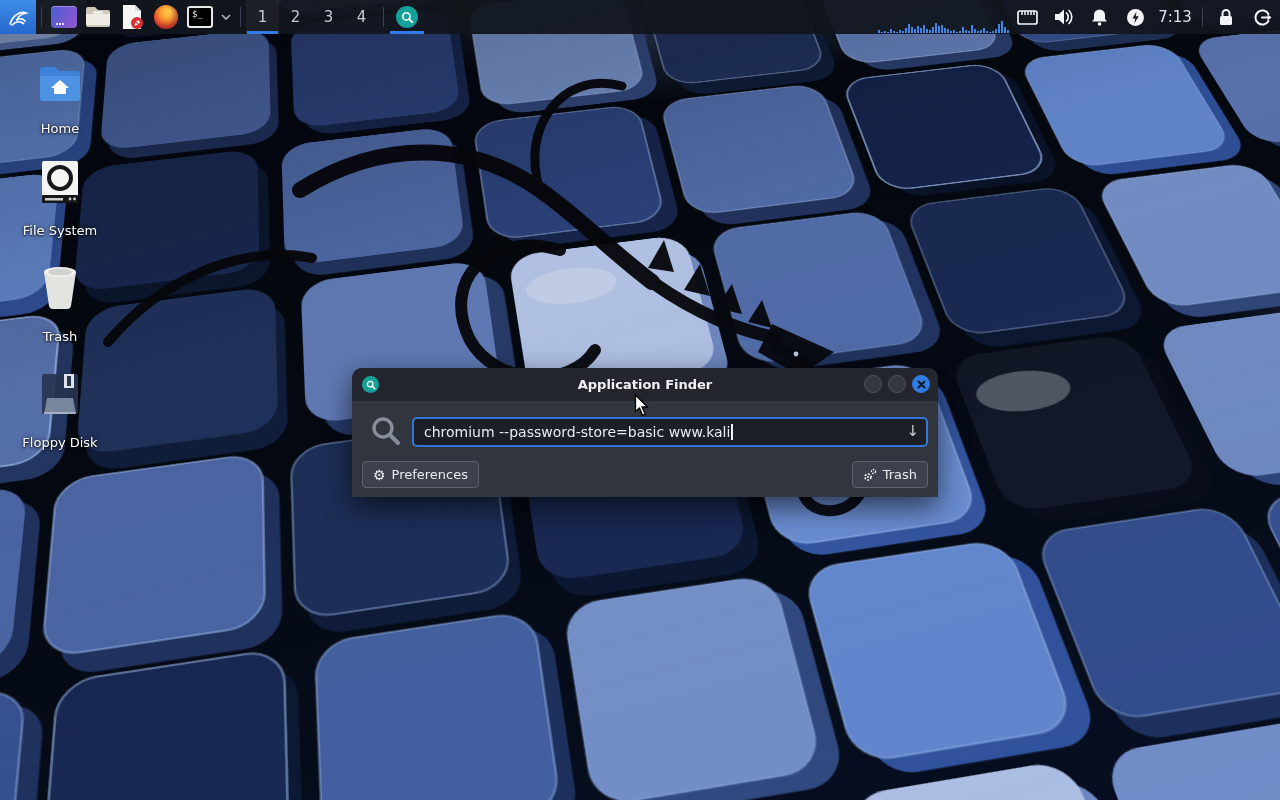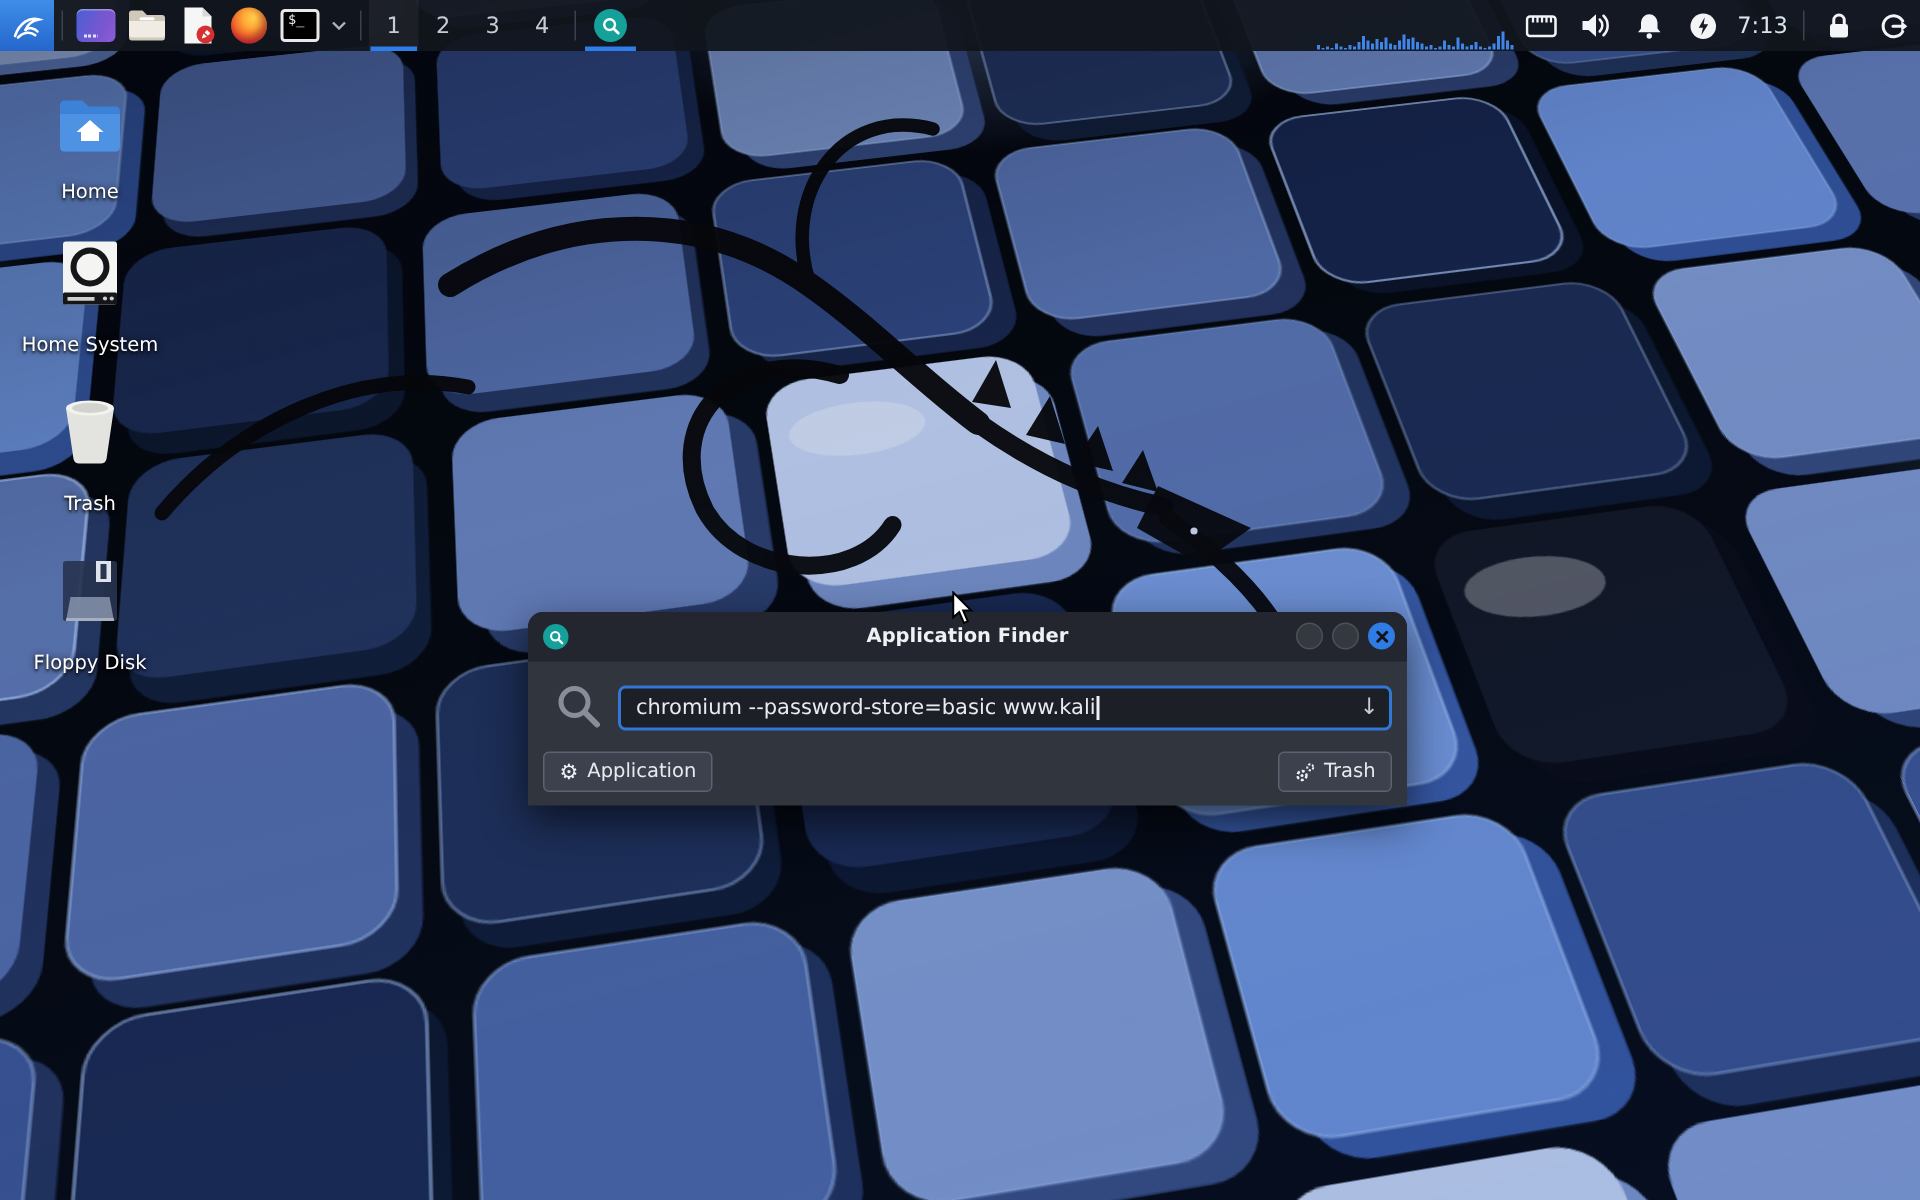--- a/index.html
+++ b/index.html
@@ -49,21 +49,21 @@
     display:flex;align-items:flex-start;padding:1px 0 0 3px;box-sizing:border-box;}
   .purple-app{width:26px;height:22px;border-radius:4px;background:linear-gradient(115deg,#4a5fd4 0%,#7e56d0 70%,#8a5fd6 100%);position:relative;box-shadow:inset 0 1px 0 rgba(255,255,255,.35);}
   .purple-app::after{content:"";position:absolute;left:5px;bottom:3px;width:9px;height:2px;
     background:repeating-linear-gradient(90deg,#dfe3ff 0 2px,transparent 2px 3px);}
   .firefox-ball{width:24px;height:24px;border-radius:50%;
     background:radial-gradient(circle at 64% 28%, #ffd24d 0%, #ffab36 30%, #f4742c 55%, #e8442c 75%, #c21f3a 100%);
     box-shadow:inset -3px -3px 6px rgba(120,10,40,.55);}
 
   
   #finder{position:absolute;left:352px;top:368px;width:586px;height:129px;border-radius:10px 10px 0 0;
-    background:#31353e;box-shadow:0 10px 28px rgba(0,0,0,.6);z-index:60;margin-top:40px;}
+    background:#31353e;box-shadow:0 10px 28px rgba(0,0,0,.6);z-index:60;}
   #finder .titlebar{height:33px;background:#23262e;border-radius:10px 10px 0 0;display:flex;align-items:center;padding:0 8px;}
   #finder .title{flex:1;text-align:center;font-size:13px;font-weight:700;color:#eff1f4;}
   .winbtns{display:flex;gap:6px;position:absolute;right:8px;top:7px;}
   .wbtn{width:18px;height:18px;border-radius:50%;background:#34383f;border:1px solid #4c515b;box-sizing:border-box;
     display:flex;align-items:center;justify-content:center;}
   .wbtn.close{background:#2e7ce4;border-color:#2e7ce4;}
   #finder .win-icon{position:absolute;left:10px;top:8px;}
   .search-row{display:flex;align-items:flex-end;padding:14px 10px 0 8px;}
   .big-search{width:52px;display:flex;justify-content:center;}
   #cmd-input{flex:1;height:30px;background:#1c1f26;border:2px solid #3277d6;border-radius:5px;
@@ -820,21 +820,21 @@
     <div class="art">
       <svg width="40" height="44" viewBox="0 0 40 44">
         <rect x="2" y="1" width="36" height="42" rx="2" fill="#f4f4f2"></rect>
         <circle cx="20" cy="18" r="11" fill="none" stroke="#15151a" stroke-width="4"></circle>
         <rect x="2" y="35" width="36" height="8" rx="1" fill="#15151a"></rect>
         <rect x="5" y="38" width="18" height="2.5" fill="#cfcfcc"></rect>
         <circle cx="30" cy="39" r="1.4" fill="#cfcfcc"></circle>
           <circle cx="34.5" cy="39" r="1.4" fill="#cfcfcc"></circle>
       </svg>
     </div>
-    <div class="lbl">Home System</div>
+    <div class="lbl">File System</div>
   </div>
 
   <div class="dicon" style="top:264px">
     <div class="art">
       <svg width="44" height="46" viewBox="0 0 44 46">
         <path d="M6 8 L38 8 L33 42 a4 4 0 0 1-4 3 H15 a4 4 0 0 1-4-3 z" fill="#e3e3e0"></path>
         <ellipse cx="22" cy="8" rx="16" ry="5" fill="#f2f2ef"></ellipse>
         <ellipse cx="22" cy="8" rx="12" ry="3.4" fill="#d2d2ce"></ellipse>
       </svg>
     </div>
@@ -1045,21 +1045,21 @@
       </span>
       <div id="cmd-input">
         <span class="qtext">chromium --password-store=basic www.kali</span>
           <span class="caret"></span>
         <span class="drop-arrow">↓</span>
       </div>
     </div>
     <div class="btn-row">
       <button class="fbtn">
         <span class="gear">⚙</span>
-        <span>Application</span>
+        <span>Preferences</span>
       </button>
       <button class="fbtn">
         <svg width="14" height="14" viewBox="0 0 14 14">
           <circle cx="5" cy="9" r="3" fill="none" stroke="#f0f2f5" stroke-width="1.6" stroke-dasharray="2 1.4"></circle>
           <circle cx="5" cy="9" r="1" fill="#f0f2f5"></circle>
           <circle cx="10.5" cy="3.5" r="2" fill="none" stroke="#f0f2f5" stroke-width="1.3" stroke-dasharray="1.5 1.1"></circle>
         </svg>
         <span>Trash</span>
       </button>
     </div>

